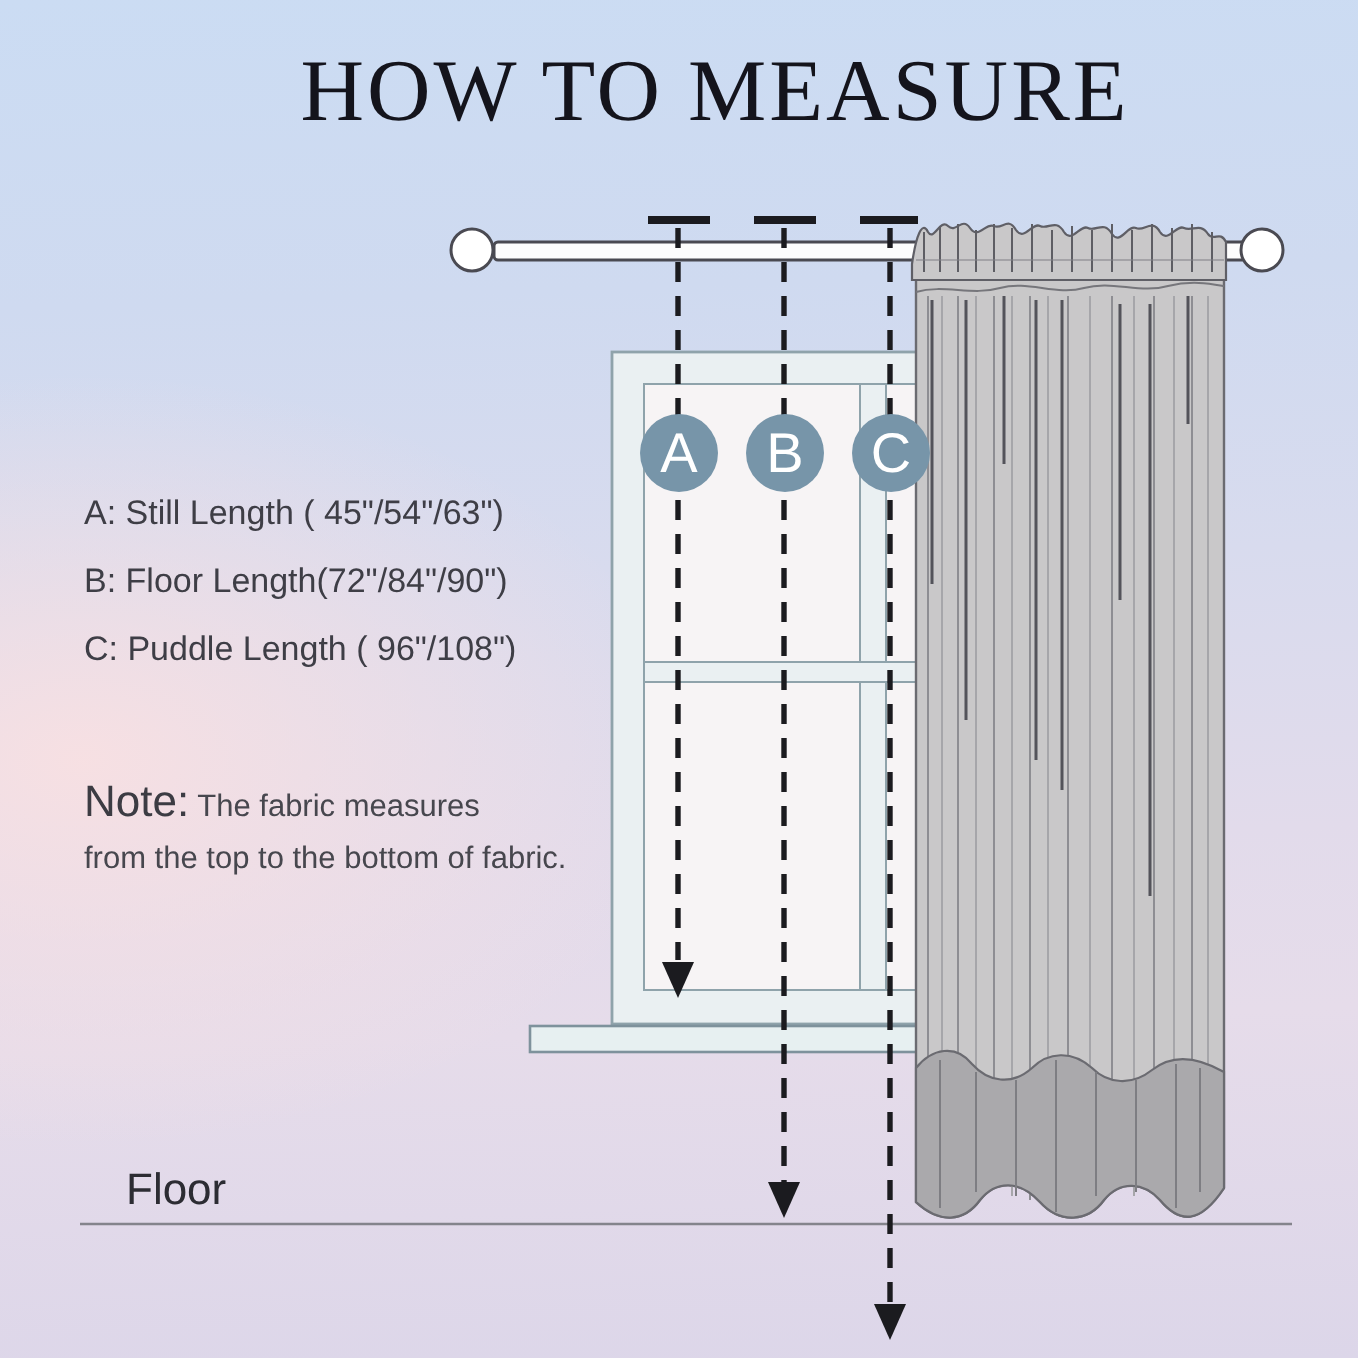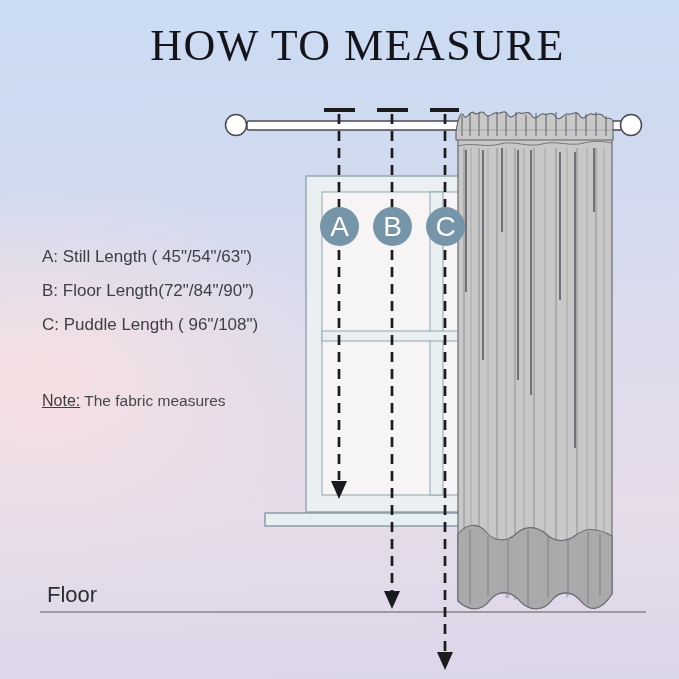--- a/index.html
+++ b/index.html
@@ -31,22 +31,22 @@
     font-size:28px;line-height:39px;
     text-align:center;
     font-weight:400;
   }
   .badge-a{left:320px;top:207px;}
   .badge-b{left:373px;top:207px;}
   .badge-c{left:426px;top:207px;}
   .legend{position:absolute;left:42px;top:245px;color:#3e3e46;font-size:17px;}
   .legend-line{height:34px;line-height:24px;white-space:nowrap;}
   .note{position:absolute;left:42px;top:388px;color:#47474e;font-size:15.5px;line-height:26px;}
-  .note-label{font-size:16px;color:#3c3c43;text-decoration:underline;}
-  .floor-label{position:absolute;left:47px;top:582px;font-size:22px;color:#2c2c33;}
+  .note-label{font-size:22px;color:#3c3c43;}
+  .floor-label{position:absolute;left:63px;top:582px;font-size:22px;color:#2c2c33;}
 </style>
 </head>
 <body>
 
 <div class="stage">
 
   <h1 class="title">HOW TO MEASURE</h1>
 
   <svg class="diagram" width="679" height="679" viewBox="0 0 679 679">
 
@@ -162,17 +162,18 @@
     <div class="legend-line">A: Still Length ( 45"/54"/63")</div>
     <div class="legend-line">B: Floor Length(72"/84"/90")</div>
     <div class="legend-line">C: Puddle Length ( 96"/108")</div>
   </div>
 
   <div class="note">
     <div class="note-line">
       <span class="note-label">Note:</span>
       <span>The fabric measures</span>
     </div>
+    <div class="note-line">from the top to the bottom of fabric.</div>
   </div>
 
   <div class="floor-label">Floor</div>
 
 </div>
 
 </body></html>

